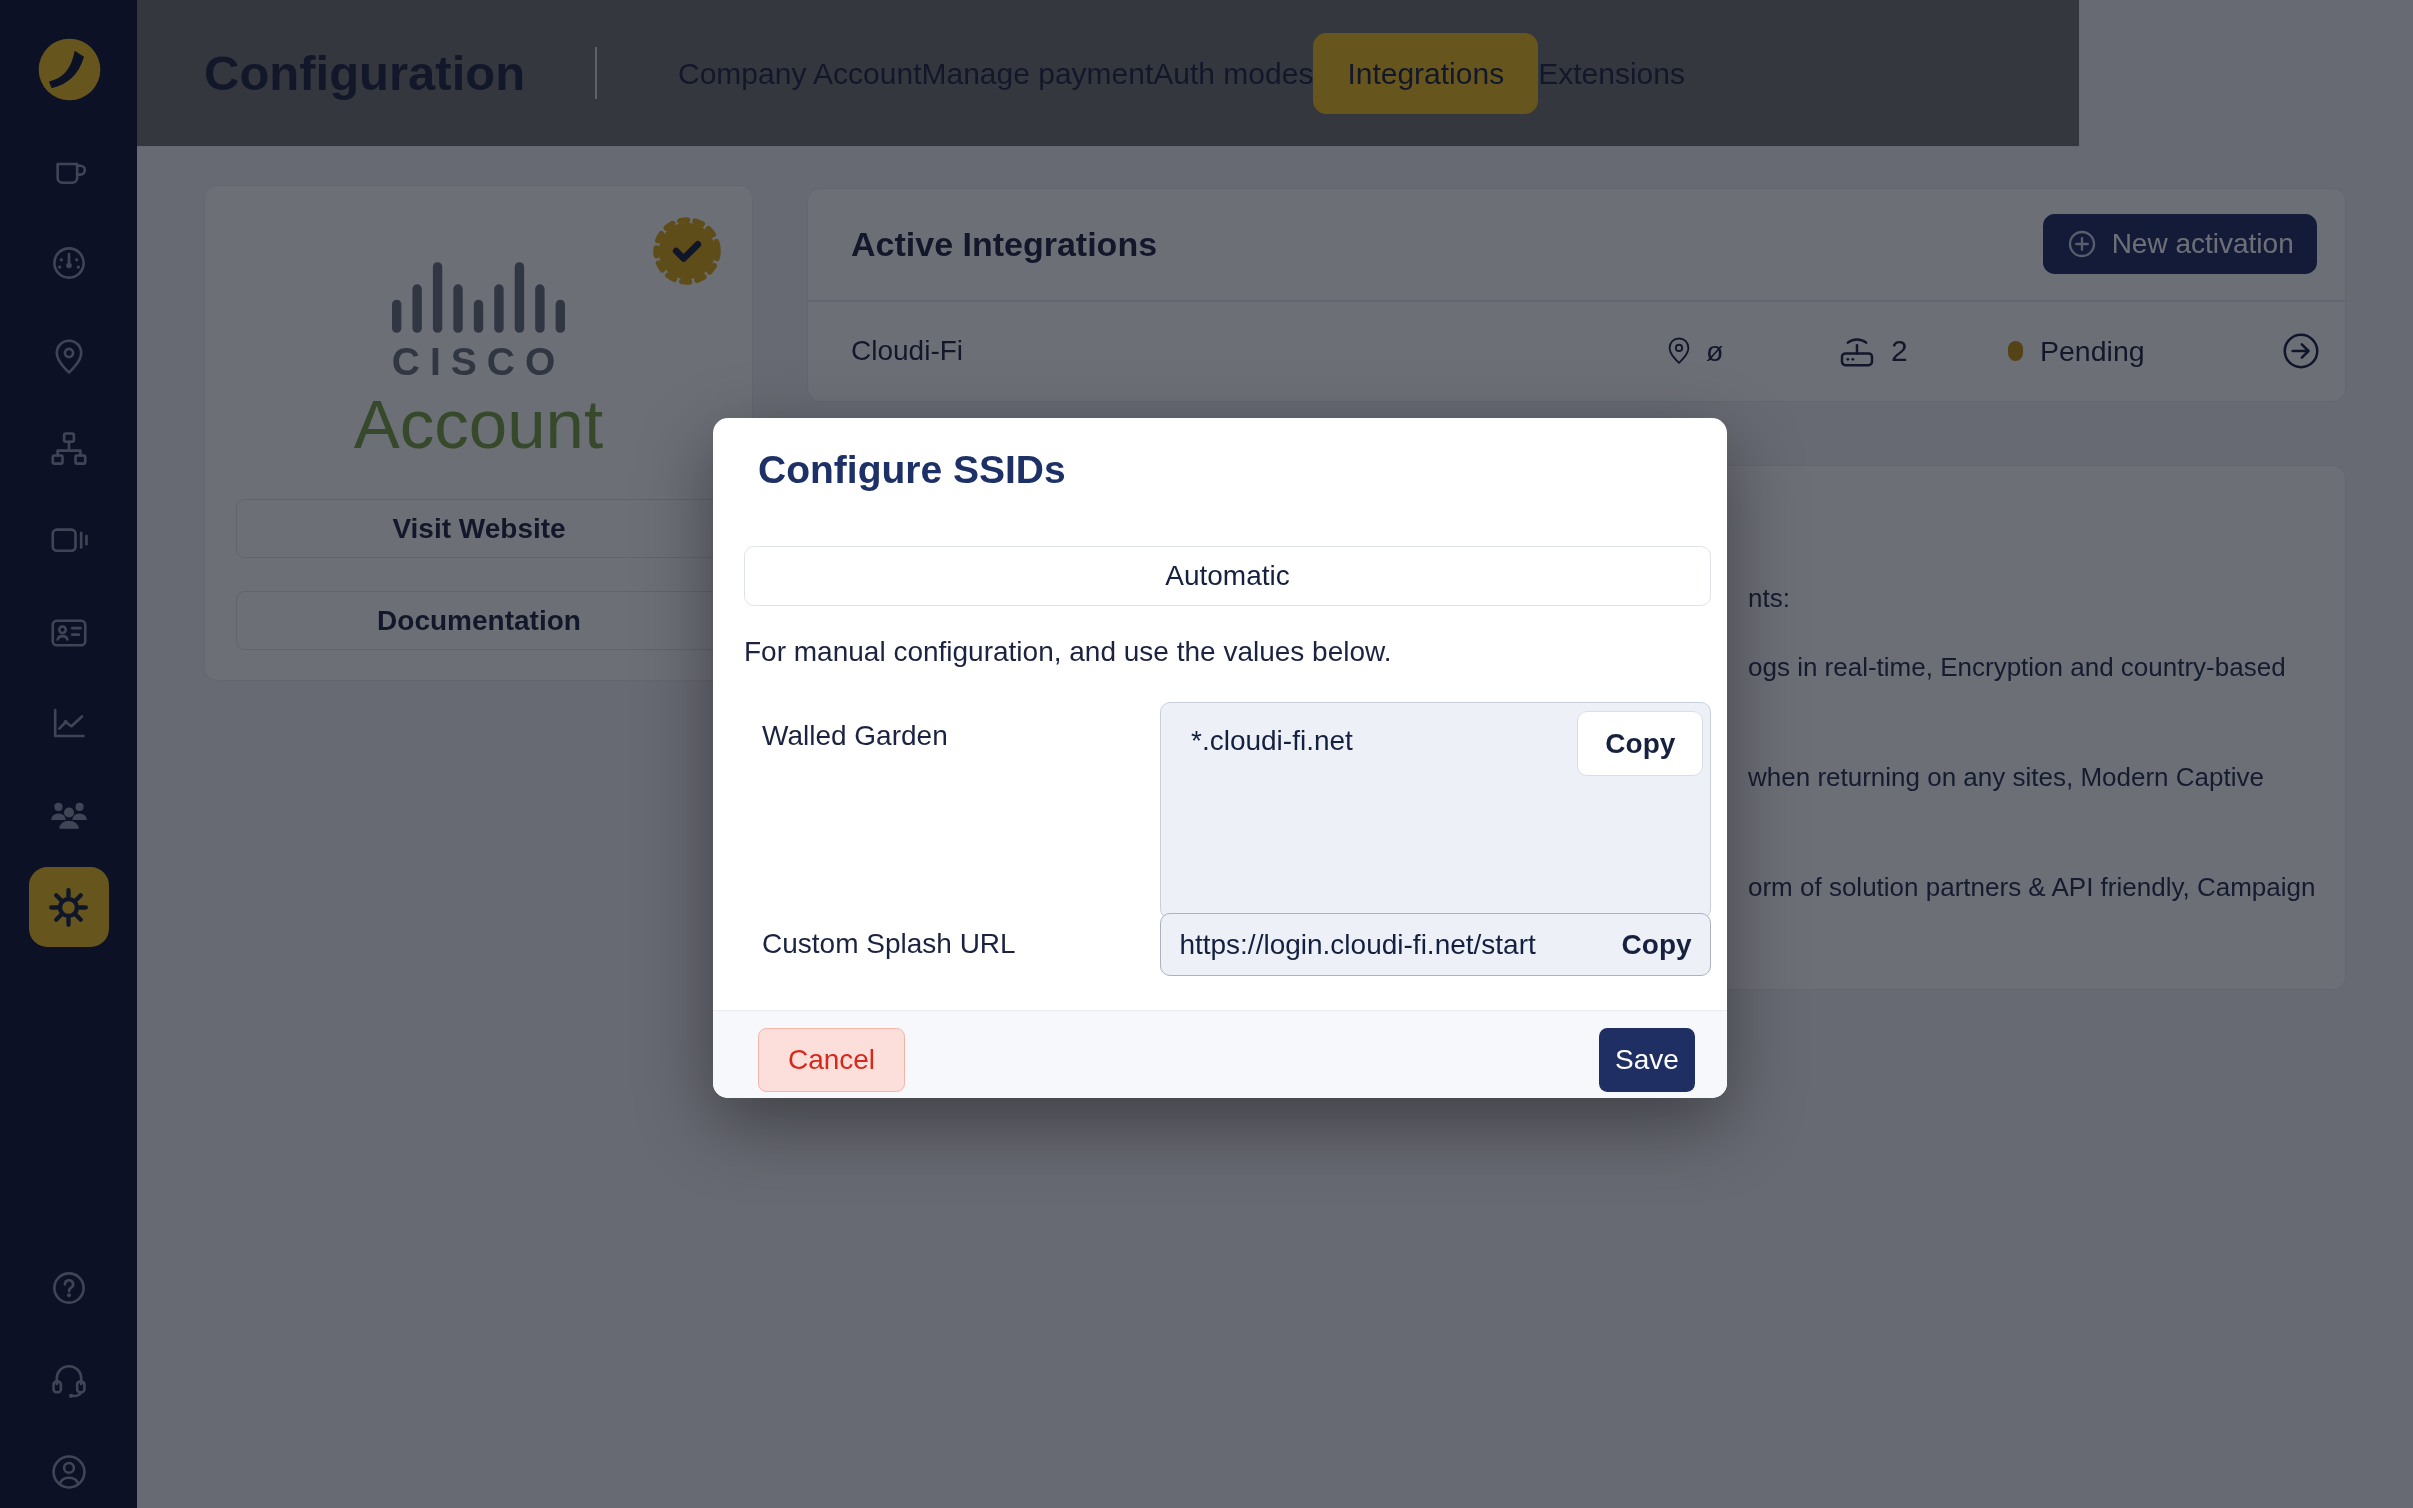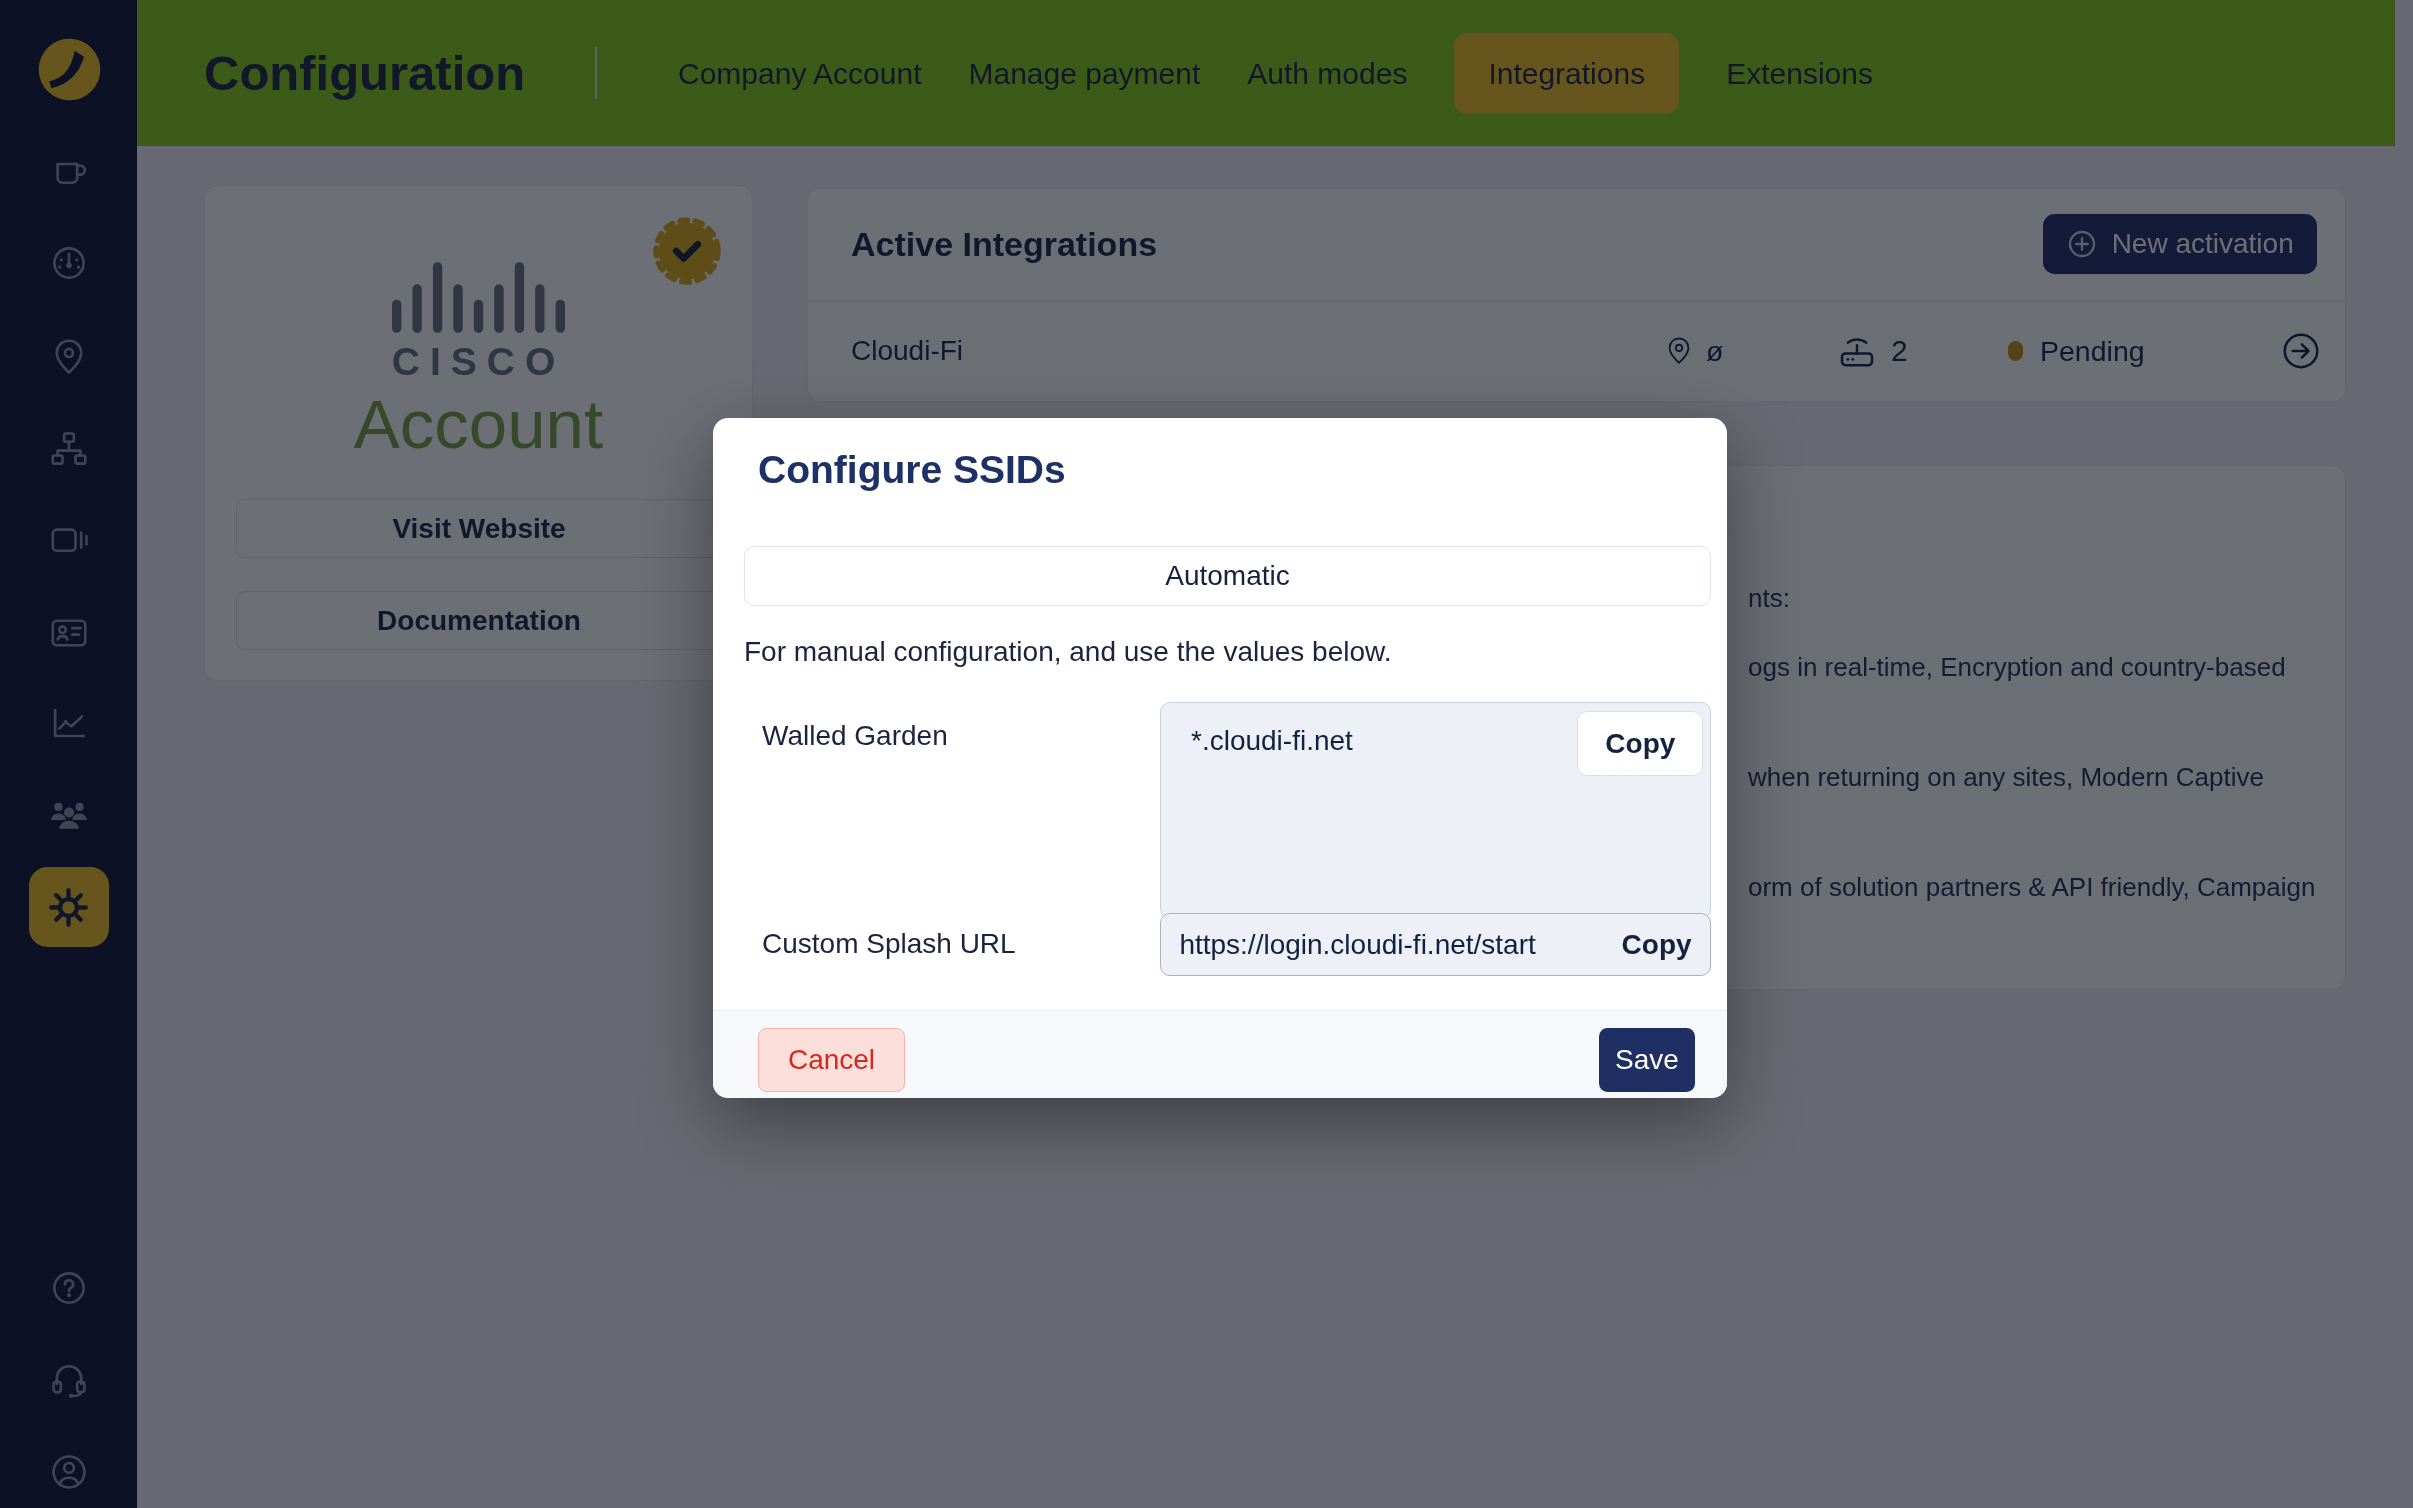--- a/index.html
+++ b/index.html
@@ -10,24 +10,24 @@
   
   .sidebar { position:absolute; left:0; top:0; width:137px; height:1508px; background:#101634; z-index:10; }
   .logo { position:absolute; left:37px; top:37px; width:65px; height:65px; cursor:pointer; }
   .side-icon { position:absolute; left:50%; transform:translate(-50%,-50%); width:39px; height:39px; color:#8e96ac; cursor:pointer; }
   .side-icon svg { width:100%; height:100%; fill:none; stroke:currentColor; stroke-width:3.2; stroke-linecap:round; stroke-linejoin:round; }
   .side-icon svg .fill { fill:currentColor; stroke:none; }
   .gear-tile { position:absolute; left:28.5px; top:867px; width:80px; height:80px; background:#eec11e; border-radius:18.4px; display:flex; align-items:center; justify-content:center; cursor:pointer; }
   .gear-tile svg { width:45px; height:45px; fill:none; stroke:#16213f; stroke-width:4.6; stroke-linecap:round; }
 
   
-  .header { position:absolute; left:137px; top:0; width:2258px; height:147px; background:#84cc16; border-bottom:0.8px solid #e7e8ee; }
+  .header { position:absolute; left:137px; top:0; width:1942px; height:147px; background:#737373; border-bottom:0.8px solid #e7e8ee; }
   .page-title { position:absolute; left:67px; top:50%; transform:translateY(-50%); font-size:49px; font-weight:700; color:#1c2340; }
   .title-divider { position:absolute; left:458px; top:47px; width:1.7px; height:52px; background:#d8dbe2; }
-  .topnav { position:absolute; left:541px; top:0; height:147px; display:flex; align-items:center; gap:47px; }
+  .topnav { position:absolute; left:541px; top:0; height:147px; display:flex; align-items:center; }
   .nav-item { font-size:30px; font-weight:500; color:#1c2340; cursor:pointer; white-space:nowrap; }
   .nav-item.pill { background:#eec11e; padding:23.5px 34px; border-radius:13.4px; }
 
   
   .content { position:absolute; left:137px; top:147px; width:2277px; height:1361px; background:#f2f3f6; }
   .card { position:absolute; background:#fff; border:1.7px solid #e6e8ee; border-radius:13.4px; }
 
   .vendor-card { left:67px; top:38px; width:549px; height:496px; }
   .badge { position:absolute; right:30px; top:30px; width:70px; height:70px; }
   .vendor-logo { position:absolute; left:0; right:0; top:74px; text-align:center; }

